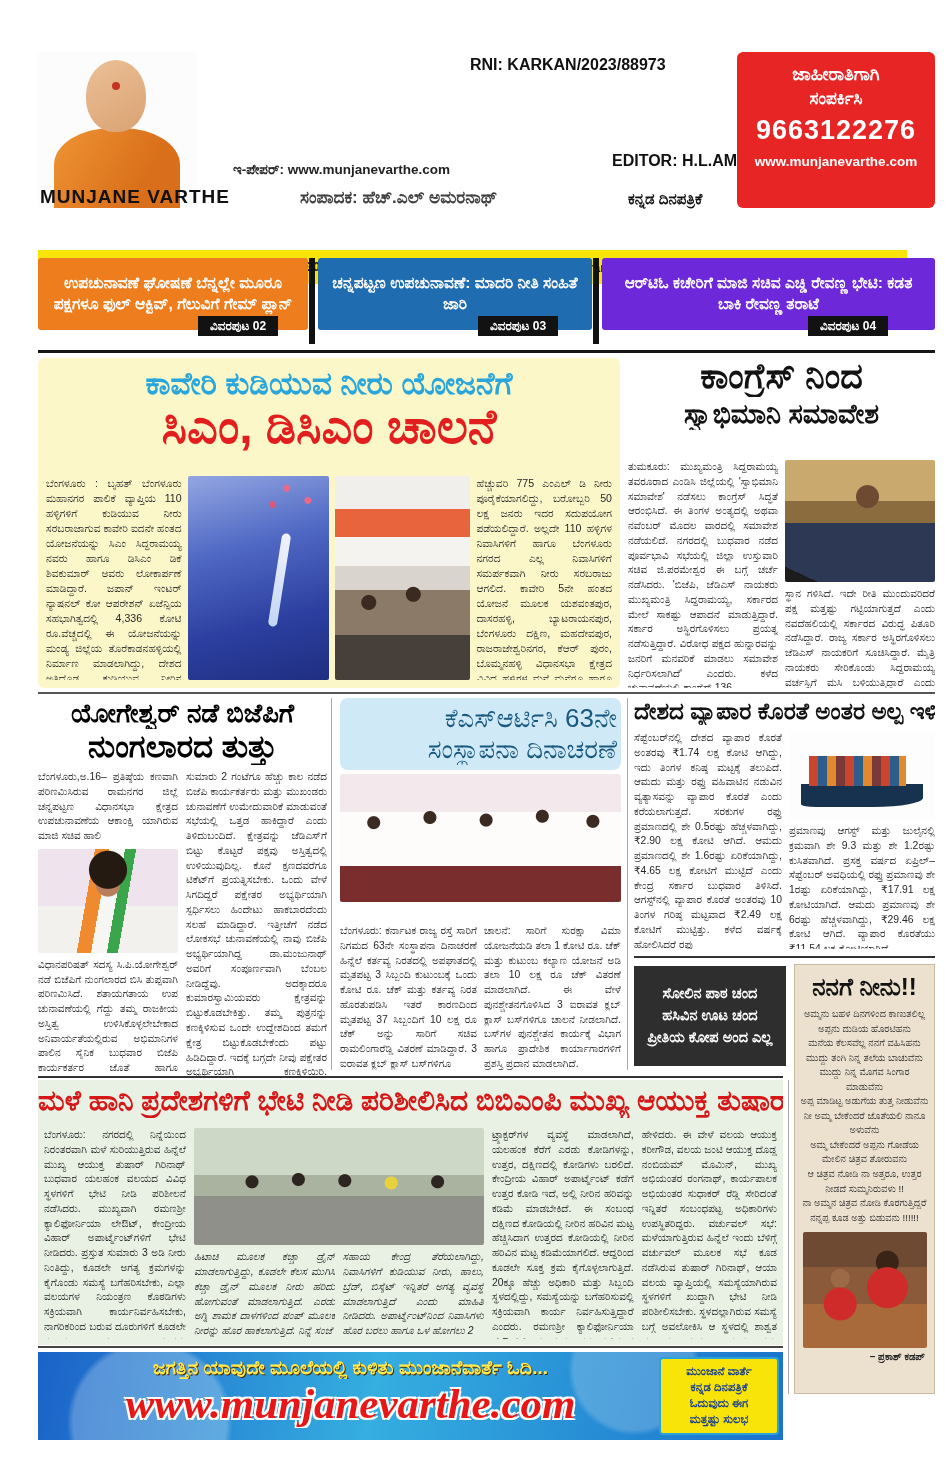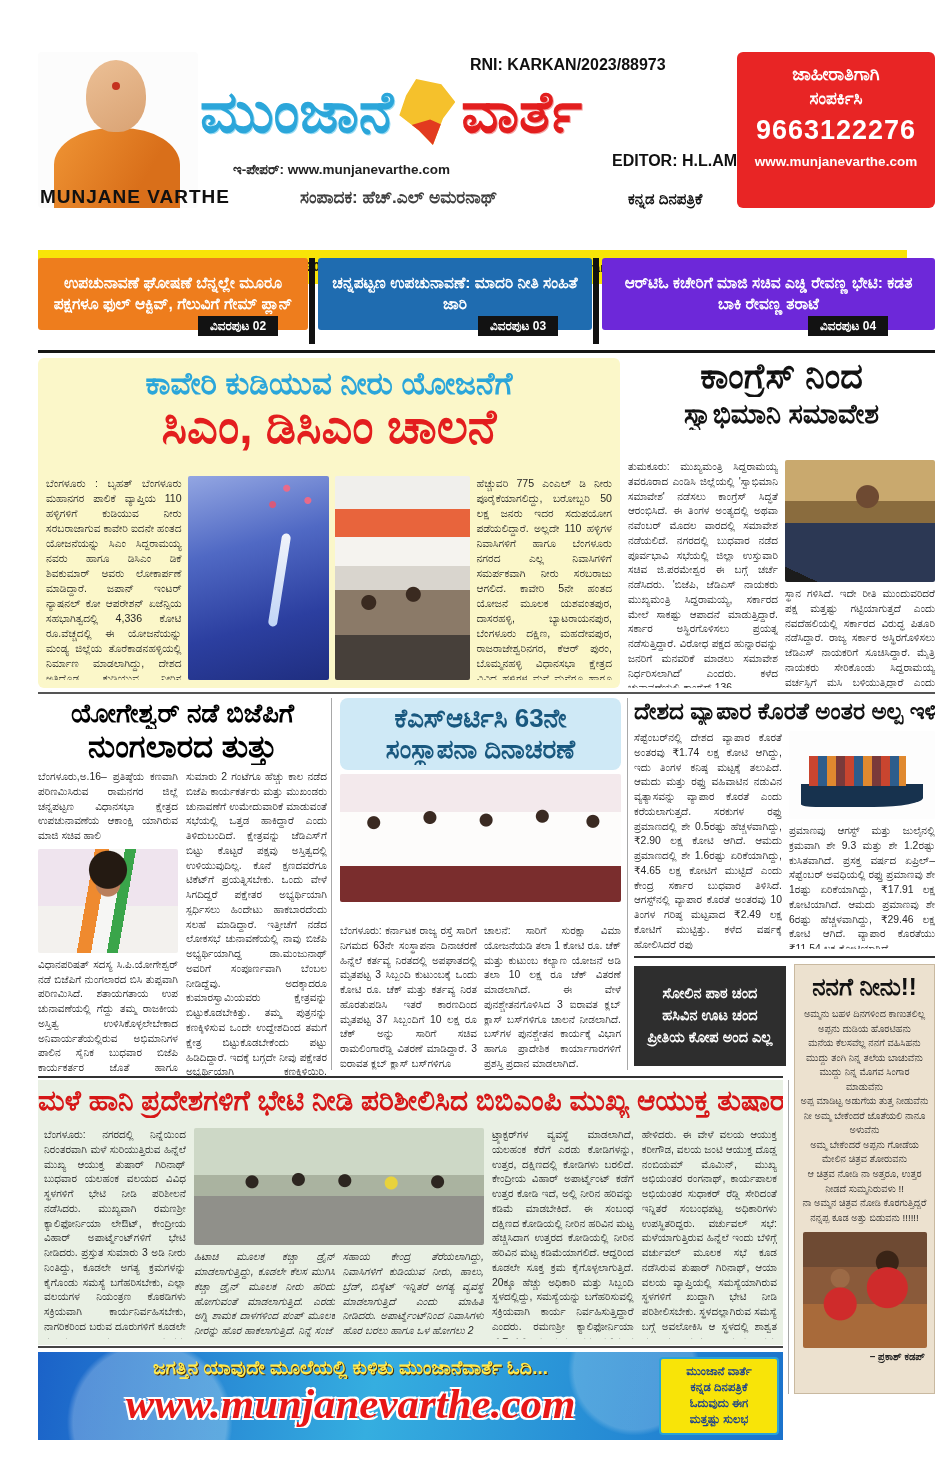--- a/index.html
+++ b/index.html
@@ -95,21 +95,21 @@
   .ph-portrait{height:104px;flex:0 0 auto;background:
     radial-gradient(circle at 50% 20%,#241a12 0 17%,transparent 18%),
     radial-gradient(circle at 50% 34%,#b97f5c 0 12%,transparent 13%),
     linear-gradient(100deg,transparent 36%,#ef8a2f 36% 45%,#f6f6f4 45% 55%,#3aa54a 55% 62%,transparent 62%),
     linear-gradient(180deg,#efe4ee 0 55%,#f3f1ee 55% 100%);}
   .colA-s2{width:141px;font-size:10.4px;}
   .vsep{width:1px;background:#a8a8a8;}
 
   .colB{left:340px;top:698px;width:281px;height:378px;}
   .kshead{background:#cfe9f6;border-radius:8px;padding:5px 4px;text-align:center;}
-  .kshead div{font-size:26px;font-weight:bold;color:#19587f;white-space:nowrap;overflow:hidden;}
+  .kshead div{font-size:26px;font-weight:normal;color:#19587f;white-space:nowrap;overflow:hidden;text-align:right;}
   .ph-ksrtc{margin-top:4px;height:128px;background:
     radial-gradient(circle at 12% 38%,#3a2a22 6px,transparent 7px),
     radial-gradient(circle at 32% 34%,#3a2a22 6px,transparent 7px),
     radial-gradient(circle at 52% 36%,#3a2a22 6px,transparent 7px),
     radial-gradient(circle at 72% 33%,#3a2a22 6px,transparent 7px),
     radial-gradient(circle at 90% 37%,#3a2a22 6px,transparent 7px),
     linear-gradient(180deg,#f3e9ec 0 30%,#fdfcfb 30% 72%,#7a2d2d 72% 100%);}
   .ks-body{position:absolute;left:0;right:0;top:226px;bottom:0;display:flex;gap:7px;}
   .ks-body .t{width:137px;font-size:10.4px;}
 
@@ -170,25 +170,20 @@
 <div id="page">
 
   <div class="abs monk photo">
     <div class="body"></div>
     <div class="head"></div>
     <div class="dot"></div>
   </div>
   <div class="abs mv-en">MUNJANE VARTHE</div>
   <div class="abs rni">RNI: KARKAN/2023/88973</div>
 
-  <div class="abs masthead">
-    <span class="mast-blue">ಮುಂಜಾನೆ</span>
-    <span class="map-icon"></span>
-    <span class="mast-red">ವಾರ್ತೆ</span>
-  </div>
 
   <div class="abs epaper">ಇ-ಪೇಪರ್: www.munjanevarthe.com</div>
   <div class="abs editor-en">EDITOR: H.L.AMARANATH</div>
   <div class="abs editor-kn">ಸಂಪಾದಕ: ಹೆಚ್.ಎಲ್ ಅಮರನಾಥ್</div>
   <div class="abs daily-kn">ಕನ್ನಡ ದಿನಪತ್ರಿಕೆ</div>
 
   <div class="abs adbox">
     <div class="l1">ಜಾಹೀರಾತಿಗಾಗಿ</div>
     <div class="l2">ಸಂಪರ್ಕಿಸಿ</div>
     <div class="ph">9663122276</div>

